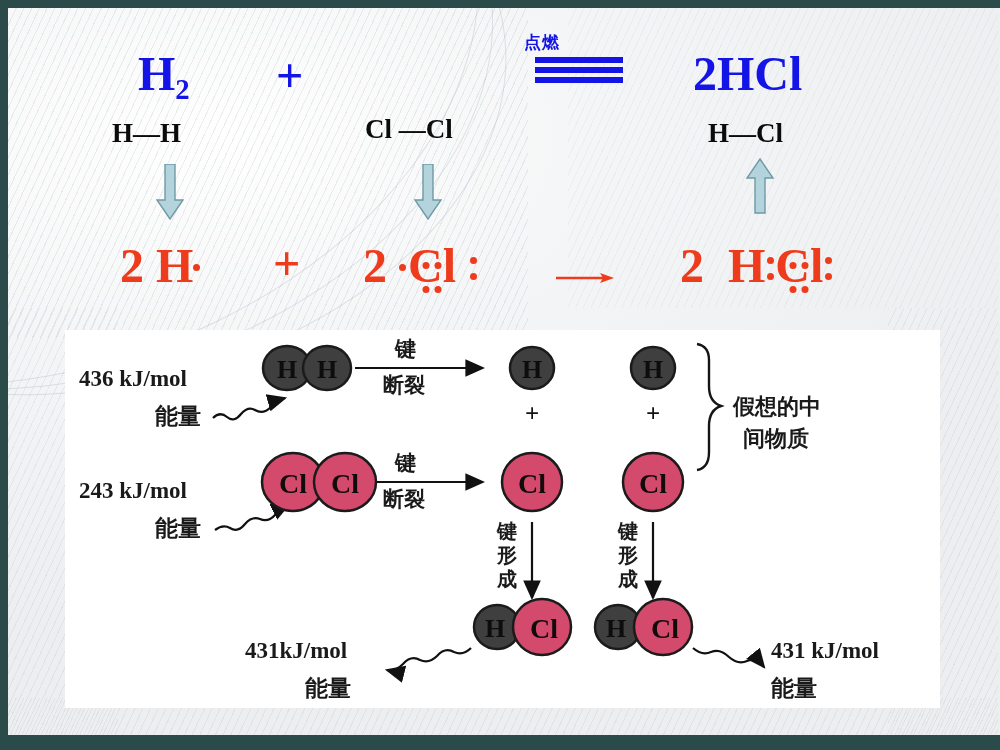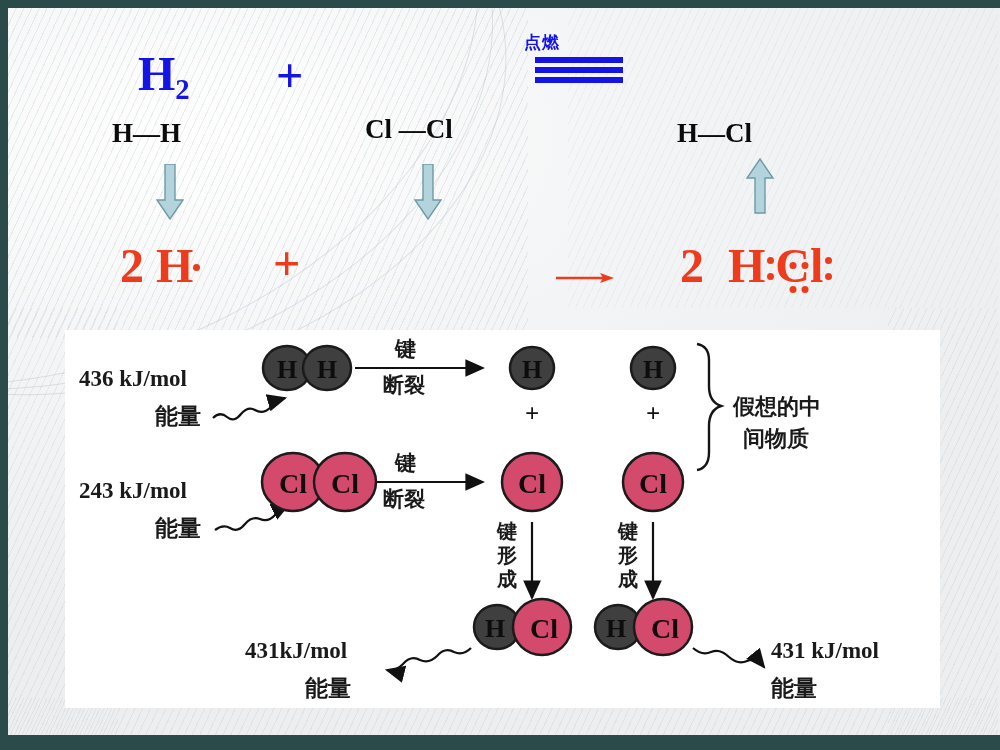--- a/index.html
+++ b/index.html
@@ -112,21 +112,21 @@
   .struct-term {
     position: absolute;
     color: #0b0b0b;
     font-weight: bold;
     font-size: 27px;
     line-height: 1;
     white-space: nowrap;
   }
   #st-hh   { left: 104px; top: 4px; text-align: center; }
   #st-clcl { left: 357px; top: 0; }
-  #st-hcl  { left: 669px; top: 4px; }
+  #st-hcl  { left: 700px; top: 4px; }
 
   
   .block-arrow {
     position: absolute;
     width: 28px;
     height: 56px;
   }
   #arrow-h  { left: 148px; top: 156px; }
   #arrow-cl { left: 406px; top: 156px; }
   #arrow-hcl{ left: 738px; top: 150px; }
@@ -238,20 +238,21 @@
 
       <div id="reaction-condition-group">
         <div id="condition-label">点燃</div>
         <div id="equals-bars">
           <div class="bar"></div>
           <div class="bar"></div>
           <div class="bar"></div>
         </div>
       </div>
 
+      <div class="eq-term" id="eq-2hcl">2HCl</div>
     </div>
 
     <div id="structure-row">
       <div class="struct-term" id="st-hh">H—H</div>
       <div class="struct-term" id="st-clcl">Cl —Cl</div>
       <div class="struct-term" id="st-hcl">H—Cl</div>
     </div>
 
     <svg class="block-arrow" id="arrow-h" viewBox="0 0 28 56">
       <polygon points="9,0 19,0 19,36 27,36 14,55 1,36 9,36" fill="#b3d4dc" stroke="#6f9aa4" stroke-width="1.4"></polygon>
@@ -264,20 +265,27 @@
     </svg>
 
     <div id="lewis-row">
 
       <div class="lewis-term" id="lw-2h">
         <span>2</span>&nbsp;<span>H</span><span class="lead-dot"></span>
       </div>
 
       <div class="lewis-term" id="lw-plus">+</div>
 
+      <div class="lewis-term" id="lw-2cl">
+        <span>2</span>&nbsp;<span class="lead-dot"></span><span class="atom-dots">
+          <span class="dotpair dots-top"><span class="dot"></span><span class="dot"></span></span>
+          <span class="sym">Cl</span>
+          <span class="dotpair dots-bottom"><span class="dot"></span><span class="dot"></span></span>
+        </span>&nbsp;<span class="colon-dots"><span class="dot"></span><span class="dot"></span></span>
+      </div>
 
       <svg id="lewis-arrow" viewBox="0 0 58 16">
         <line x1="0" y1="8" x2="50" y2="8" stroke="#ee3b1c" stroke-width="2.6"></line>
         <polygon points="58,8 44,3 47,8 44,13" fill="#ee3b1c"></polygon>
       </svg>
 
       <div class="lewis-term" id="lw-2hcl">
         <span>2</span>&nbsp;&nbsp;<span>H</span><span class="colon-dots"><span class="dot"></span><span class="dot"></span></span><span class="atom-dots">
           <span class="dotpair dots-top"><span class="dot"></span><span class="dot"></span></span>
           <span class="sym">Cl</span>

